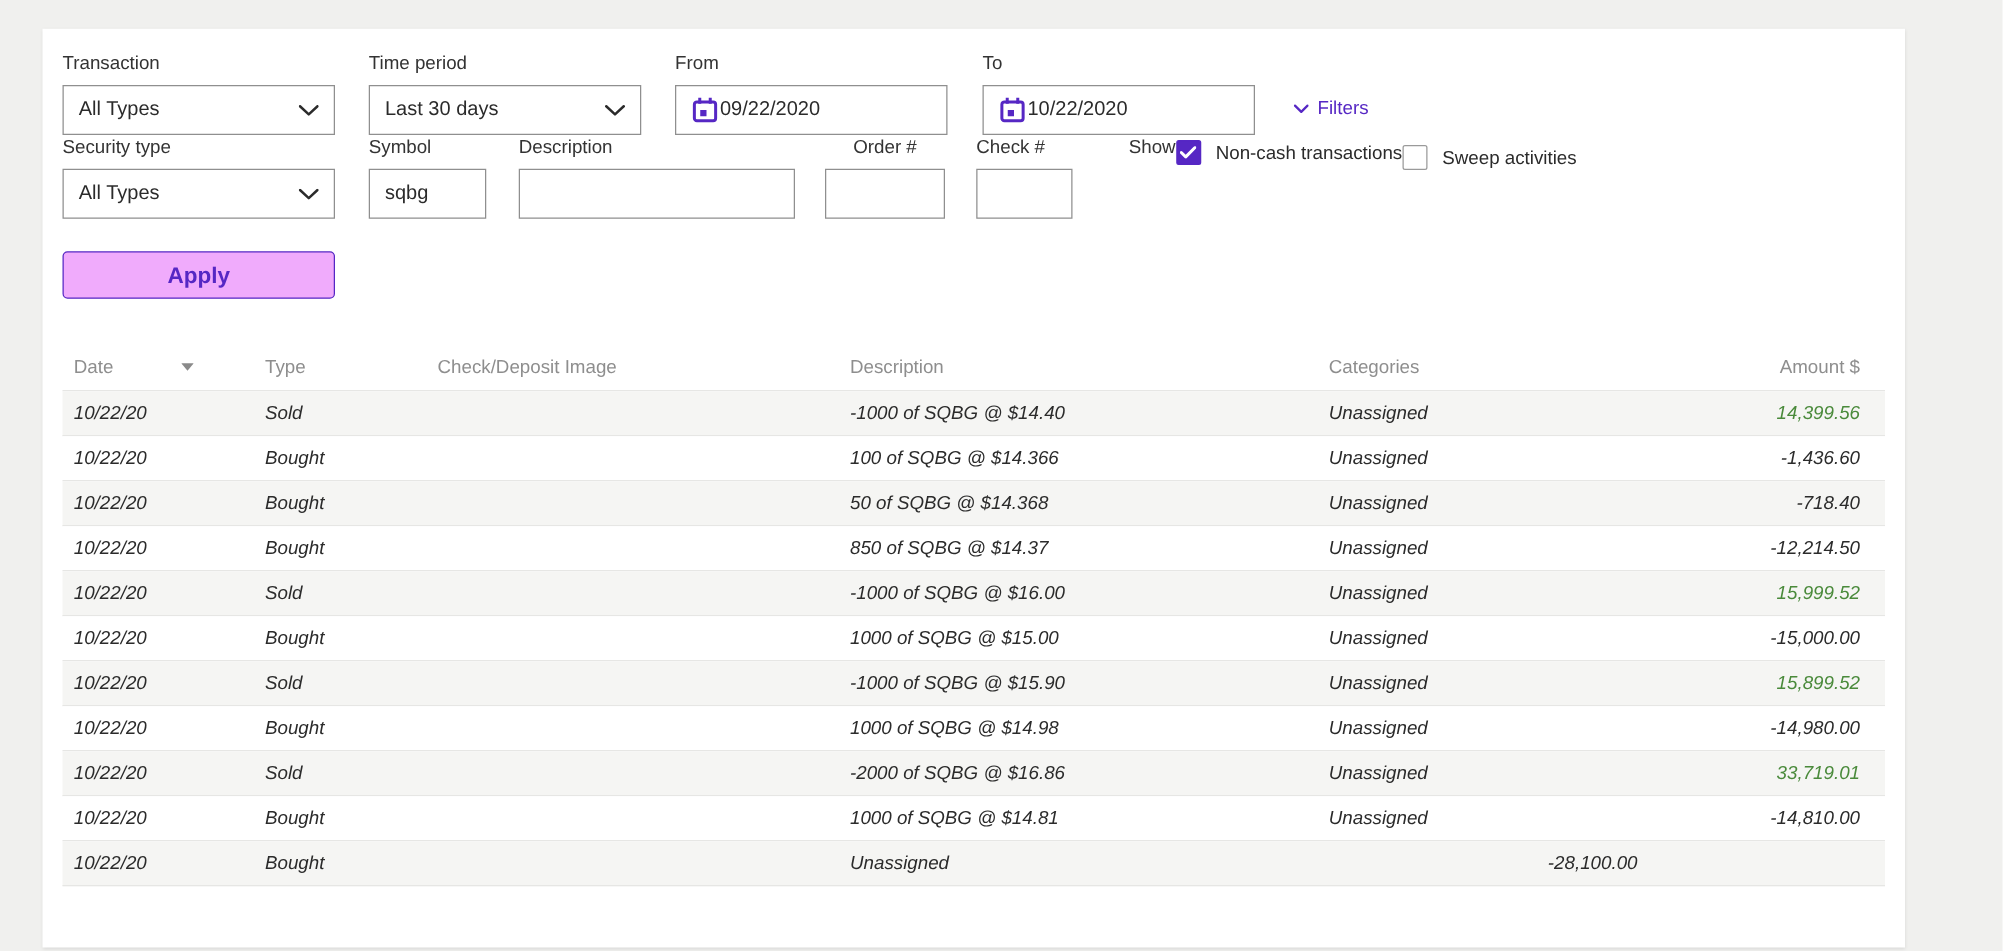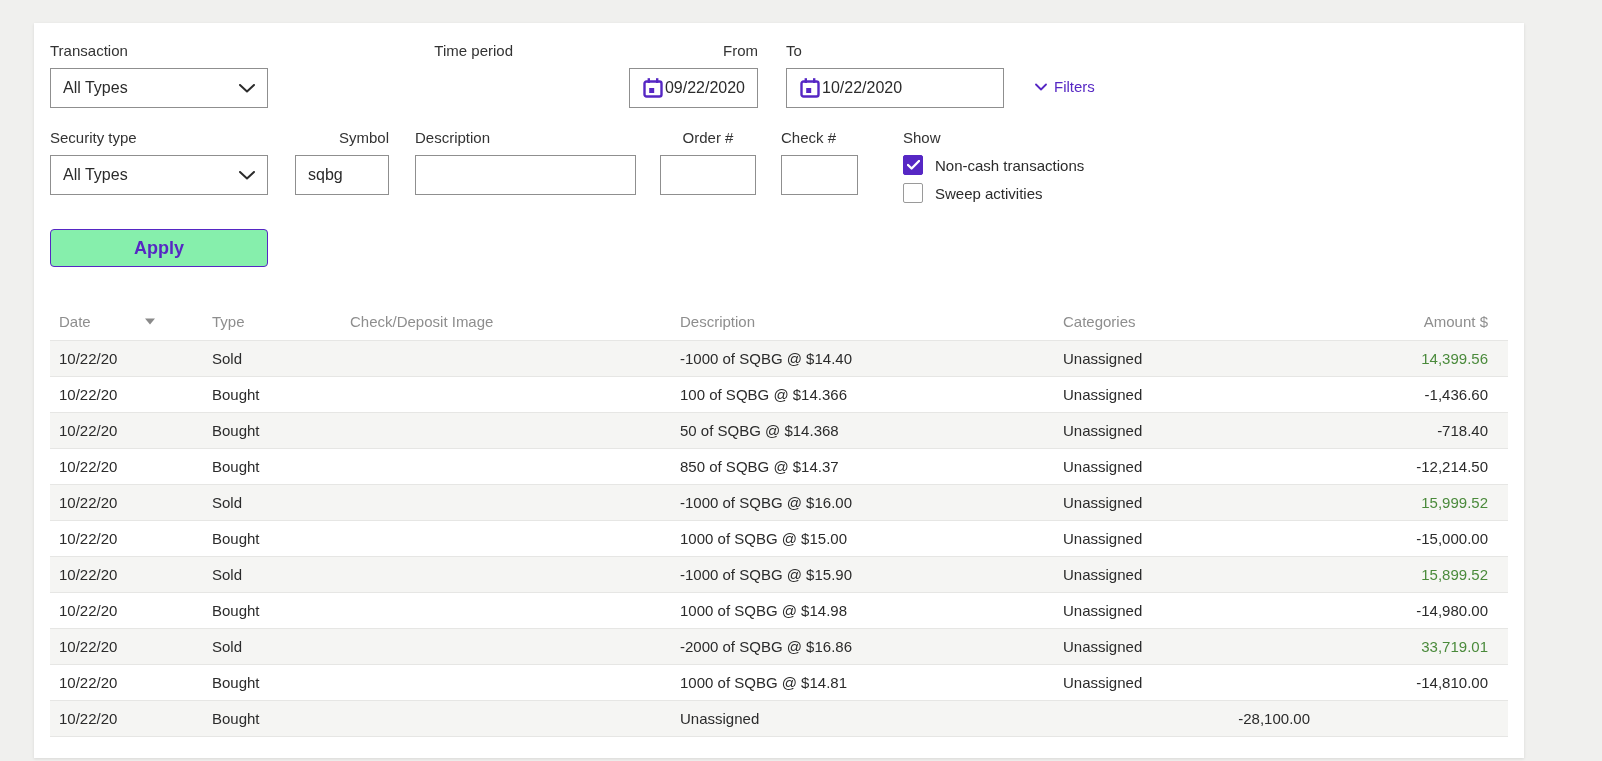--- a/index.html
+++ b/index.html
@@ -23,67 +23,67 @@
     position:relative;
   }
   .card{
     position:absolute;left:34px;top:23px;width:1490px;height:735px;
     background:#ffffff;
     box-shadow:0 1px 3px rgba(0,0,0,0.10);
     padding:18px 16px 0 16px;
   }
   
   .filter-row{display:flex;align-items:flex-start;}
-  .filter-row.second{margin-top:20px;}
+  .filter-row.second{}
   .field{display:flex;flex-direction:column;}
   .field .flabel{font-size:15px;color:var(--label);margin-bottom:8px;line-height:19px;}
   .control{
     height:40px;border:1px solid var(--border-gray);background:#fff;
     display:flex;align-items:center;padding:0 12px;font-size:16px;color:var(--ink);
   }
   .select{justify-content:space-between;cursor:pointer;}
   .select .chev{flex:0 0 auto;margin-left:8px;}
   .w218{width:218px;} .w94{width:94px;} .w221{width:221px;} .w96{width:96px;align-items:center;} .w77{width:77px;}
-  .ml27{margin-left:27px;align-items:flex-end;} .ml26{margin-left:26px;} .ml28{margin-left:28px;}
+  .ml27{margin-left:27px;} .ml26{margin-left:26px;} .ml28{margin-left:28px;}
   .ml24{margin-left:24px;} .ml25{margin-left:25px;} .ml31{margin-left:31px;} .ml45{margin-left:45px;}
   .datebox{gap:1px;}
   .text-input{width:100%;outline:none;font-family:"Liberation Sans", sans-serif;}
   input.control{padding:0 12px;}
   .filters-link{
     margin-top:37px;display:flex;align-items:center;gap:7px;
     color:var(--accent);font-size:15px;cursor:pointer;
   }
   
-  .show-group{display:flex;flex-direction:column;}
+  .show-group{display:flex;flex-direction:row;}
   .show-group .flabel{font-size:15px;color:var(--label);margin-bottom:8px;line-height:19px;}
   .check-row{display:flex;align-items:center;gap:12px;cursor:pointer;}
   .check-row + .check-row{margin-top:8px;}
   .checkbox{
     width:20px;height:20px;border:1px solid #9a9a9a;border-radius:2px;background:#fff;
     display:flex;align-items:center;justify-content:center;flex:0 0 auto;
   }
   .checkbox .tick{display:none;}
   .checkbox.checked{background:var(--accent);border-color:var(--accent);}
   .checkbox.checked .tick{display:block;}
   .check-label{font-size:15px;color:var(--ink);}
   
   .apply-btn{
-    margin-top:26px;width:218px;height:38px;background:#86efac;
+    margin-top:26px;width:218px;height:38px;background:#f0abfc;
     border:1px solid var(--accent);border-radius:4px;color:var(--accent);
     font-size:18px;font-weight:bold;font-family:"Liberation Sans", sans-serif;
     display:flex;align-items:center;justify-content:center;cursor:pointer;
   }
   
   .table{margin-top:46px;}
   .grid-cols{display:grid;grid-template-columns:153px 138px 330px 383px 276px 1fr;}
   .thead{color:var(--muted);font-size:15px;padding-bottom:10px;}
   .thead .td{display:flex;align-items:center;}
   .td{padding-left:9px;white-space:nowrap;overflow:hidden;}
   .td.cell-amount, .thead .td.col-amount{justify-content:flex-end;display:flex;padding-right:20px;padding-left:0;}
-  .tbody{border-top:1px solid var(--row-line);}
+  .tbody{border-top:1px solid var(--row-line);font-style:italic;}
   .tr{height:36px;align-items:center;font-size:15px;color:var(--ink);border-bottom:1px solid var(--row-line);background:#fff;}
   .tr.stripe{background:var(--stripe);}
   .td.cell-amount.pos{color:var(--green);text-align:right;}
   .sort-caret{margin-left:7px;}
   .col-date-wrap{display:flex;align-items:center;gap:47px;}
 </style>
 </head>
 <body>
 
 <div class="card">
@@ -94,20 +94,26 @@
       <div class="control select">
         <span>All Types</span>
         <svg class="chev" width="16" height="9" viewBox="0 0 16 9">
             <polyline points="1,1 8,7.5 15,1" fill="none" stroke="#2b2b2b" stroke-width="2" stroke-linecap="round" stroke-linejoin="round"></polyline>
           </svg>
       </div>
     </div>
 
     <div class="field w218 ml27">
       <span class="flabel">Time period</span>
+      <div class="control select">
+        <span>Last 30 days</span>
+        <svg class="chev" width="16" height="9" viewBox="0 0 16 9">
+            <polyline points="1,1 8,7.5 15,1" fill="none" stroke="#2b2b2b" stroke-width="2" stroke-linecap="round" stroke-linejoin="round"></polyline>
+          </svg>
+      </div>
     </div>
 
     <div class="field w218 ml27">
       <span class="flabel">From</span>
       <div class="control datebox">
         <svg width="22" height="22" viewBox="0 0 22 22">
           <rect x="2.5" y="4.5" width="17" height="15" rx="2" fill="none" stroke="#5627c4" stroke-width="2.4"></rect>
           <line x1="6.8" y1="1.2" x2="6.8" y2="6" stroke="#5627c4" stroke-width="2.4"></line>
           <line x1="15.2" y1="1.2" x2="15.2" y2="6" stroke="#5627c4" stroke-width="2.4"></line>
           <rect x="7.2" y="11" width="5" height="5" fill="#5627c4"></rect>

